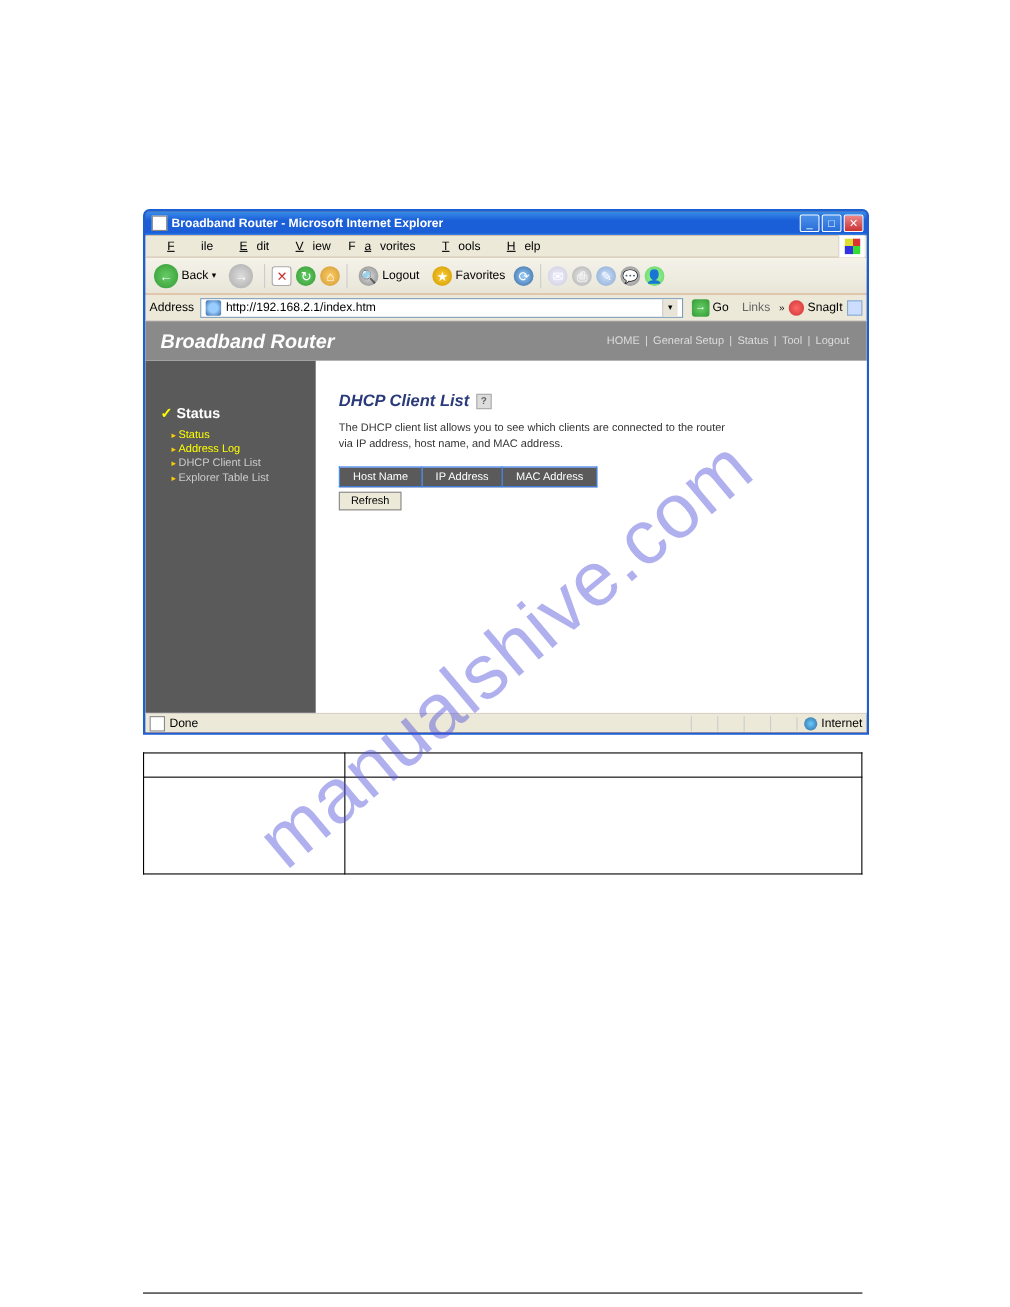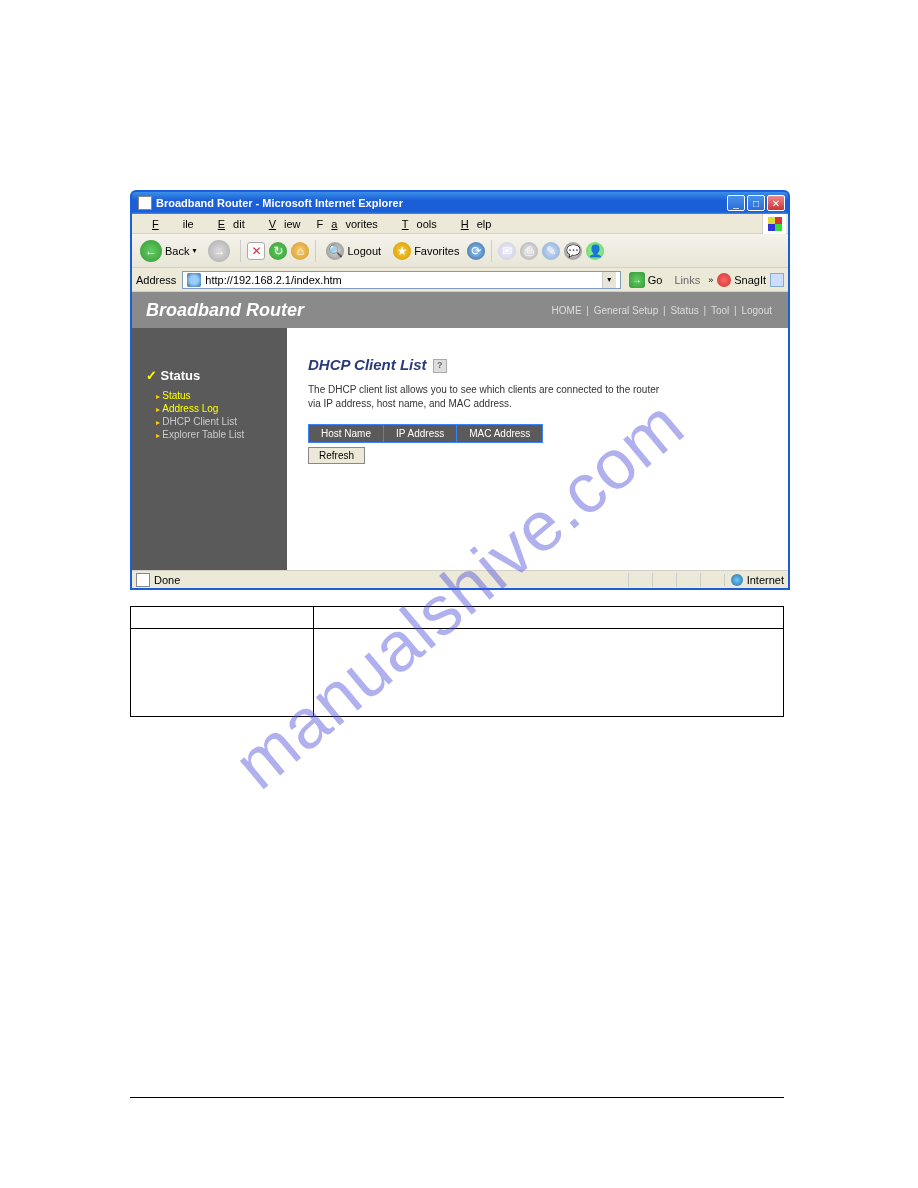--- a/index.html
+++ b/index.html
@@ -135,21 +135,21 @@
   .go-btn {
     display: flex; align-items:center; gap:3px;
     padding: 0 4px;
   }
   .go-icon { width:16px; height:16px; background: radial-gradient(#6c6,#393); border-radius:3px; display:flex;align-items:center;justify-content:center;color:#fff;font-size:10px; }
   .links-lbl { padding:0 4px; color:#666; }
   .snagit { display:flex; align-items:center; gap:3px; }
   .snagit-icon { width:14px; height:14px; background: radial-gradient(#f66,#c33); border-radius:50%; }
   .router-page {
     background: #fff;
-    height: 278px;
+    height: 356px;
     display: flex; flex-direction: column;
   }
   .router-header {
     height: 36px;
     background: #8a8a8a;
     display: flex;
     align-items: center;
     padding: 0 14px;
     color: #fff;
   }

